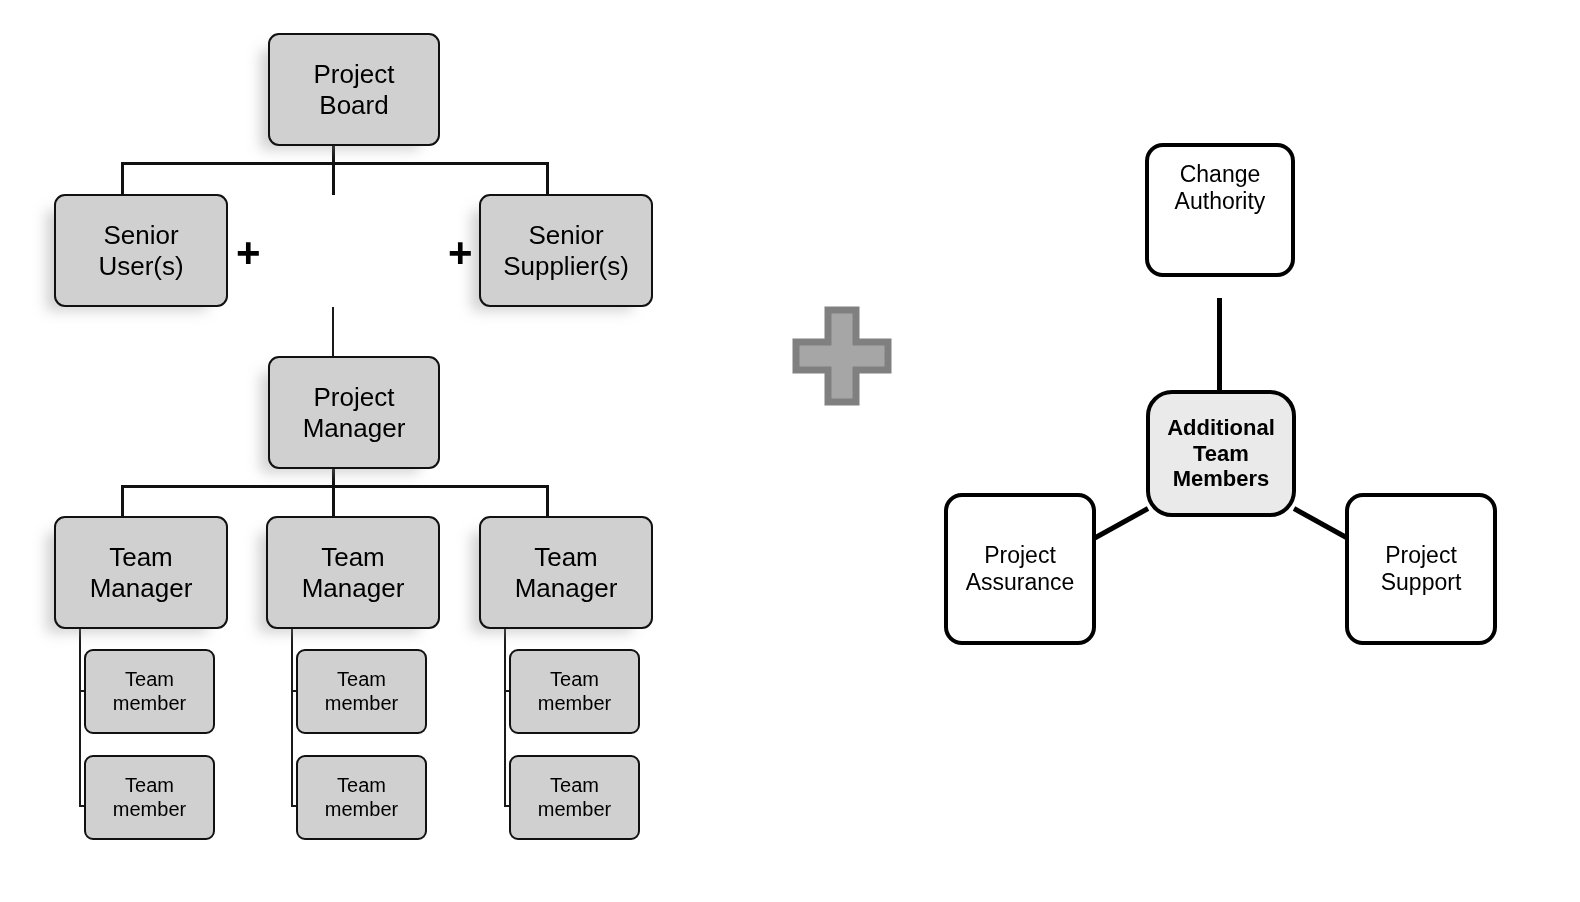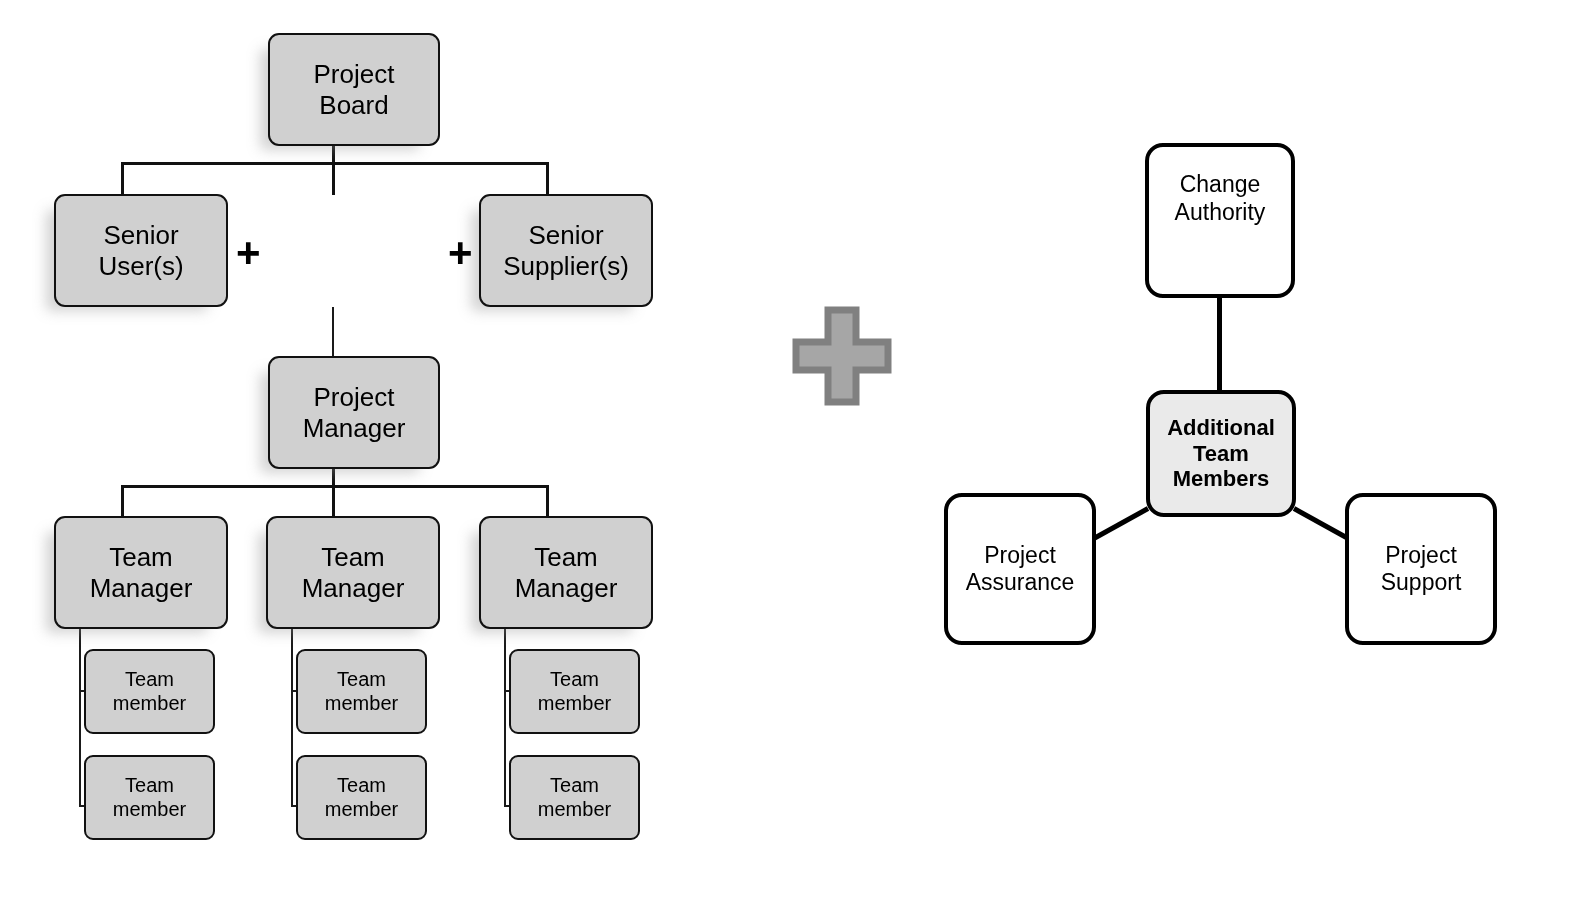--- a/index.html
+++ b/index.html
@@ -44,21 +44,21 @@
 
   
   .node.white {
     background: #ffffff;
     border: 4.5px solid #000000;
     border-radius: 18px;
   }
   .node.tinted {
     background: #eaeaea;
     border: 4.5px solid #000000;
-    border-radius: 18px;
+    border-radius: 26px;
     font-weight: bold;
   }
 
   .node .label { display: block; white-space: pre-line; }
 
   
   .line {
     position: absolute;
     background: #111111;
     z-index: 1;
@@ -191,21 +191,21 @@
     <span class="label">Team
 member</span>
   </div>
 
   <div class="plus-big" style="left:792px; top:306px; width:100px; height:100px;">
     <svg width="100" height="100" viewBox="0 0 100 100" aria-hidden="true">
       <polygon points="36,4 64,4 64,36 96,36 96,64 64,64 64,96 36,96 36,64 4,64 4,36 36,36" fill="#a6a6a6" stroke="#808080" stroke-width="7" stroke-linejoin="miter"></polygon>
     </svg>
   </div>
 
-  <div class="node white" style="left:1145px; top:143px; width:150px; height:155px; font-size:23px;justify-content:center;">
+  <div class="node white" style="left:1145px; top:143px; width:150px; height:134px; font-size:23px;justify-content:center;">
     <span class="label" style="transform:translateY(-22px);">Change
 Authority</span>
   </div>
 
   <div class="line thick v" style="left:1217px; top:298px; height:94px;"></div>
 
   <div class="node tinted" style="left:1146px; top:390px; width:150px; height:127px; font-size:22px;">
     <span class="label">Additional
 Team
 Members</span>

